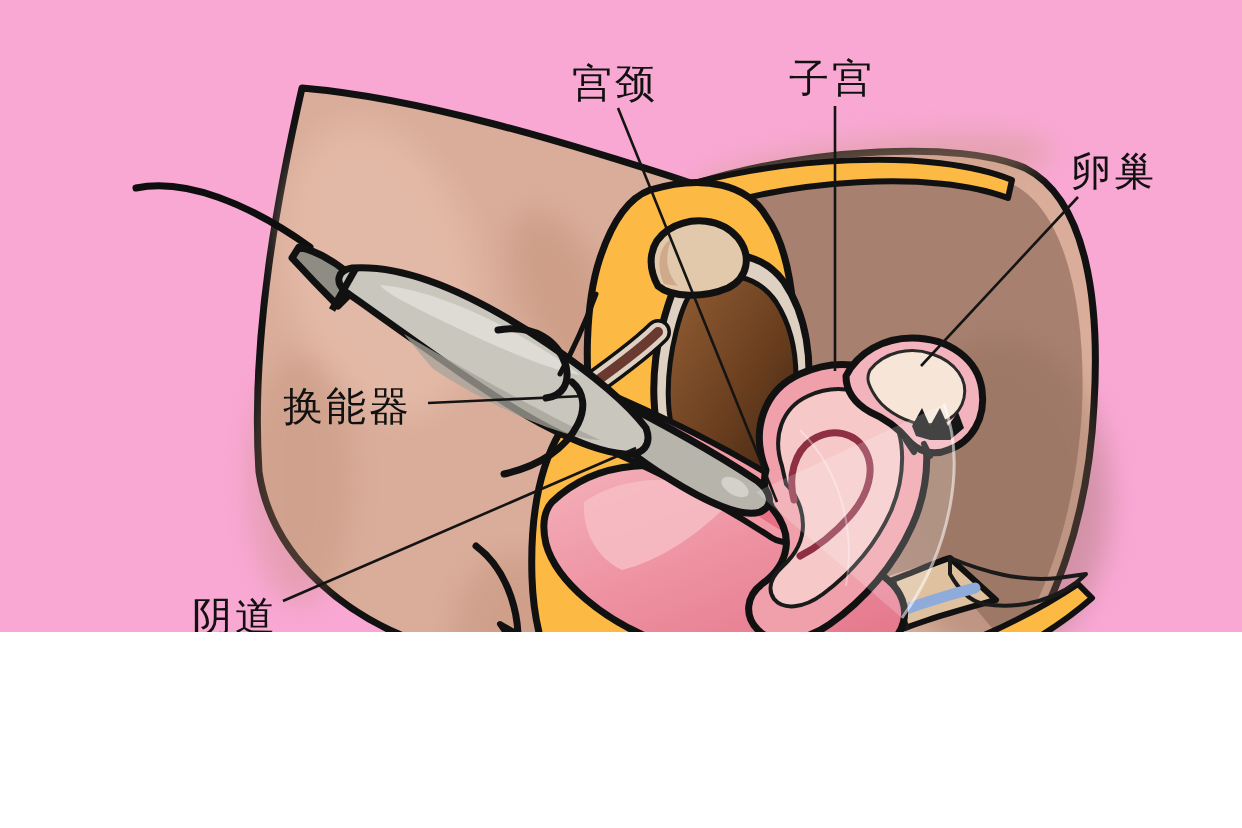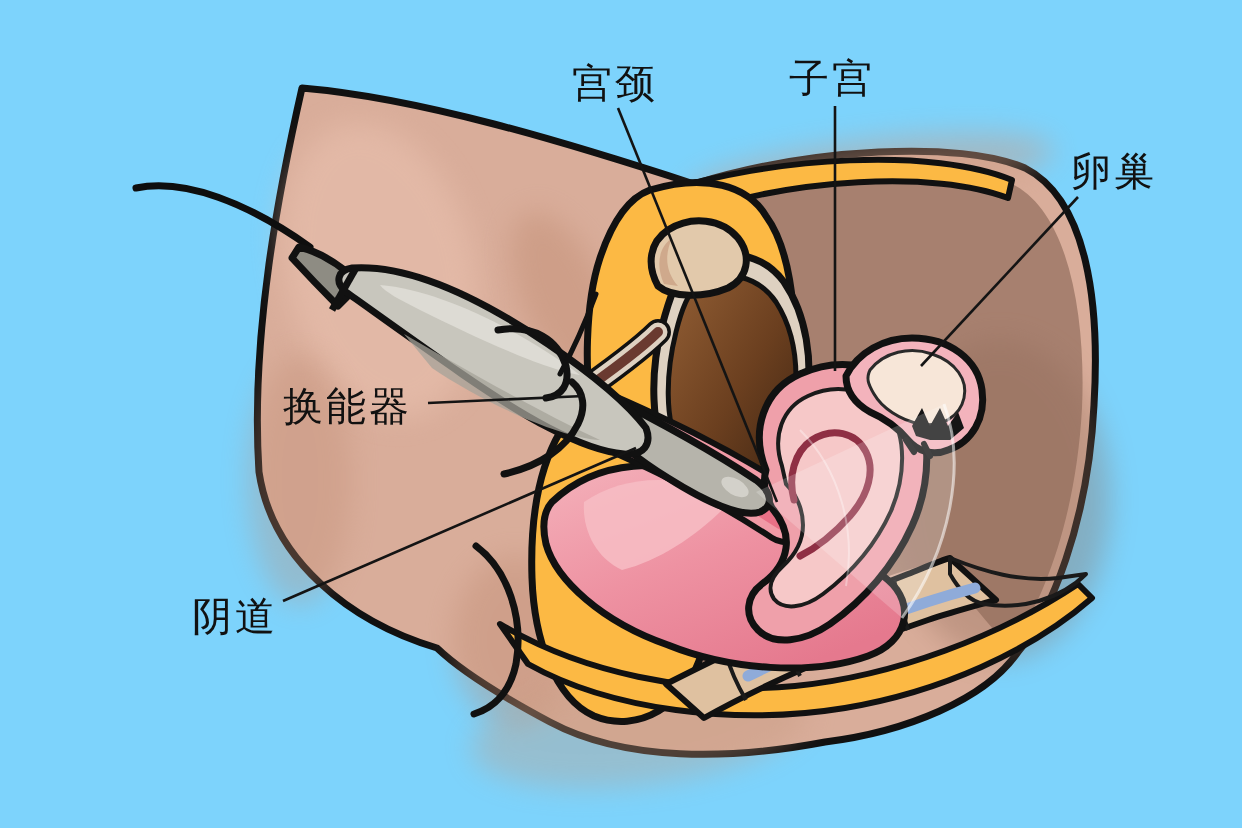--- a/index.html
+++ b/index.html
@@ -1,16 +1,16 @@
 <!DOCTYPE html>
 <html><head>
 <meta charset="utf-8">
 <style>
   html,body{margin:0;padding:0;background:#ffffff;}
-  .stage{position:relative;width:1242px;height:828px;background:#7dd3fc;overflow:hidden;
+  .stage{position:relative;width:1242px;height:632px;background:#f9a8d4;overflow:hidden;
          font-family:"Liberation Sans",sans-serif;}
   svg{display:block}
   .outl{stroke:#111;stroke-width:7;stroke-linejoin:round;stroke-linecap:round;}
   .outl6{stroke:#111;stroke-width:6;stroke-linejoin:round;stroke-linecap:round;}
   .thin{stroke:#1a1a1a;stroke-width:4;stroke-linejoin:round;fill:none;}
   .leader{stroke:#141414;stroke-width:2.6;fill:none;}
   .lbl{font-size:40px;letter-spacing:3px;fill:#111;font-family:"Liberation Sans",sans-serif;}
 </style>
 </head>
 <body>

